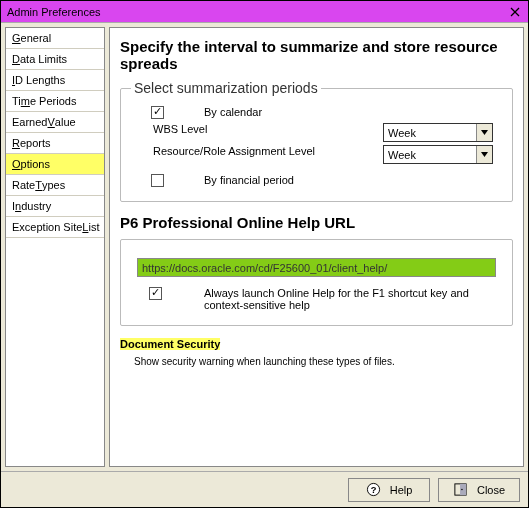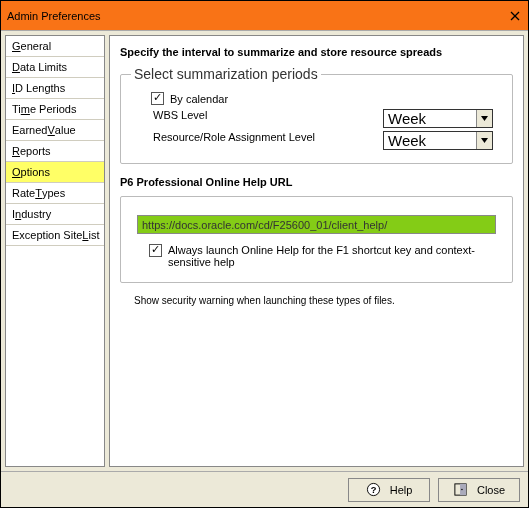--- a/index.html
+++ b/index.html
@@ -11,22 +11,22 @@
   }
   .window {
     width: 529px;
     height: 508px;
     border: 1px solid #000;
     background: #ece9d8;
     display: flex;
     flex-direction: column;
   }
   .titlebar {
-    height: 30px;
-    background: #f97316;
+    height: 22px;
+    background: #d946ef;
     border-bottom: 1px solid #aaa;
     display: flex;
     align-items: center;
     justify-content: space-between;
     padding: 0 4px 0 6px;
   }
   .titlebar-title { font-size: 11px; }
   .titlebar-close {
     width: 18px; height: 18px;
     display: flex; align-items: center; justify-content: center;
@@ -65,38 +65,38 @@
   .sidebar-fill { flex: 1; }
   .content {
     flex: 1;
     background: #fff;
     border: 1px solid #888;
     padding: 8px 10px 6px 10px;
     overflow: hidden;
   }
   .section-title {
     font-weight: bold;
-    font-size: 11px;
+    font-size: 15px;
     margin: 2px 0 8px 0;
   }
   fieldset {
     border: 1px solid #bbb;
     border-radius: 2px;
     margin: 0 0 12px 0;
     padding: 6px 10px 10px 10px;
   }
   legend {
     font-size: 14px;
     padding: 0 3px;
     color: #333;
   }
   .row {
     display: flex;
-    align-items: center;
     margin: 4px 0;
+    gap: 34px;
   }
   .chk {
     width: 13px; height: 13px;
     border: 1px solid #555;
     background: #fff;
     margin-right: 6px;
     display: inline-flex;
     align-items: center;
     justify-content: center;
     flex-shrink: 0;
@@ -119,21 +119,21 @@
   }
   .select {
     width: 110px;
     height: 19px;
     border: 1px solid #333;
     background: #fff;
     display: flex;
     align-items: center;
     justify-content: space-between;
     padding: 0 0 0 4px;
-    font-size: 15px;
+    font-size: 11px;
     cursor: pointer;
   }
   .select-btn {
     width: 16px; height: 17px;
     background: #ece9d8;
     border-left: 1px solid #888;
     display: flex;
     align-items: center;
     justify-content: center;
   }
@@ -147,20 +147,21 @@
     font-family: inherit;
     font-size: 11px;
     color: #333;
   }
   .hl-text { background: #ffff66; }
   .help-url-box { margin: 8px 6px 10px 6px; }
   .sub-row {
     display: flex;
     align-items: flex-start;
     margin: 8px 0 4px 18px;
+    gap: 36px;
   }
   .sub-row .txt { font-size: 11px; flex: 1; }
   .doc-sec {
     font-weight: bold;
     margin: 12px 0 6px 0;
   }
   .footer {
     height: 36px;
     border-top: 1px solid #aaa;
     background: #ece9d8;
@@ -279,33 +280,38 @@
           <span class="field-label">Resource/Role Assignment Level</span>
           <div class="select">
             <span>Week</span>
             <span class="select-btn">
                 <svg viewBox="0 0 7 5">
                   <polygon points="0,0 7,0 3.5,5" fill="#000"></polygon>
                 </svg>
               </span>
           </div>
         </div>
+        <div class="row indent" style="margin-top:10px;">
+          <span class="chk"></span>
+          <span>By financial period</span>
+        </div>
       </fieldset>
 
       <div class="section-title">P6 Professional Online Help URL</div>
       <fieldset style="padding-top:10px;">
         <div class="help-url-box">
           <input class="input" type="text" value="https://docs.oracle.com/cd/F25600_01/client_help/" style="">
         </div>
         <div class="sub-row">
           <span class="chk checked"></span>
           <span class="txt">Always launch Online Help for the F1 shortcut key and context-sensitive help</span>
         </div>
       </fieldset>
 
+      <div class="doc-sec"><span class="hl-text">Document Security</span></div>
       <div class="plain-text">Show security warning when launching these types of files.</div>
     </div>
   </div>
 
   <div class="footer">
     <div class="btn">
       <span class="icon">
         <svg viewBox="0 0 16 16" width="15" height="15">
             <circle cx="8" cy="8" r="6.5" fill="#fff" stroke="#000"></circle>
             <text x="8" y="12" text-anchor="middle" font-size="10" font-weight="bold" fill="#000">?</text>

